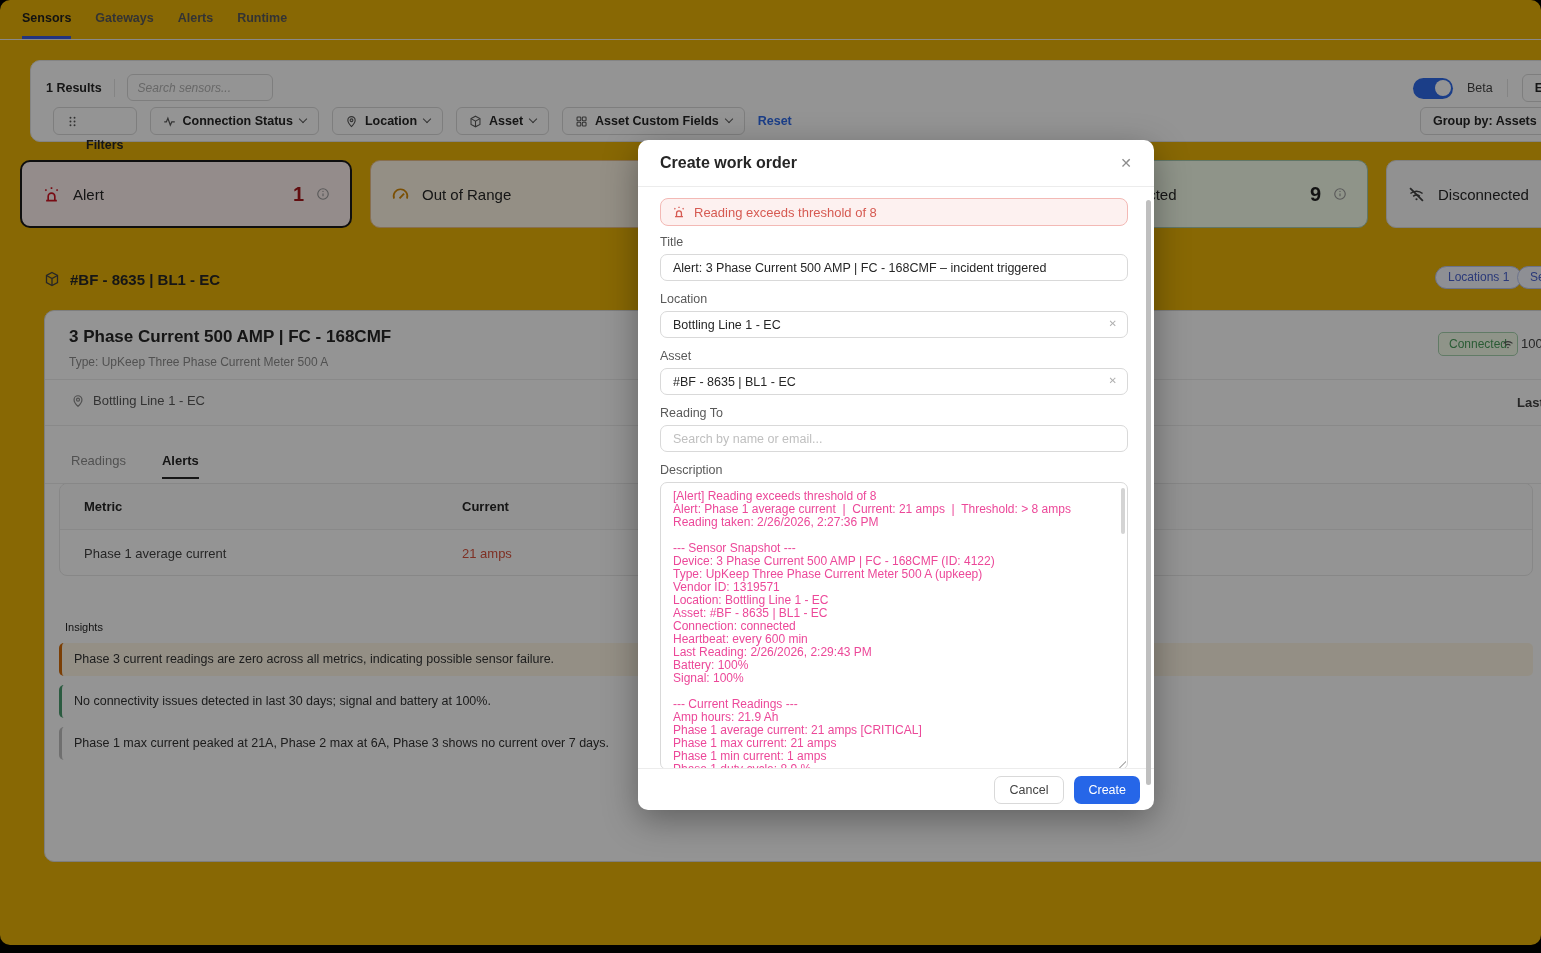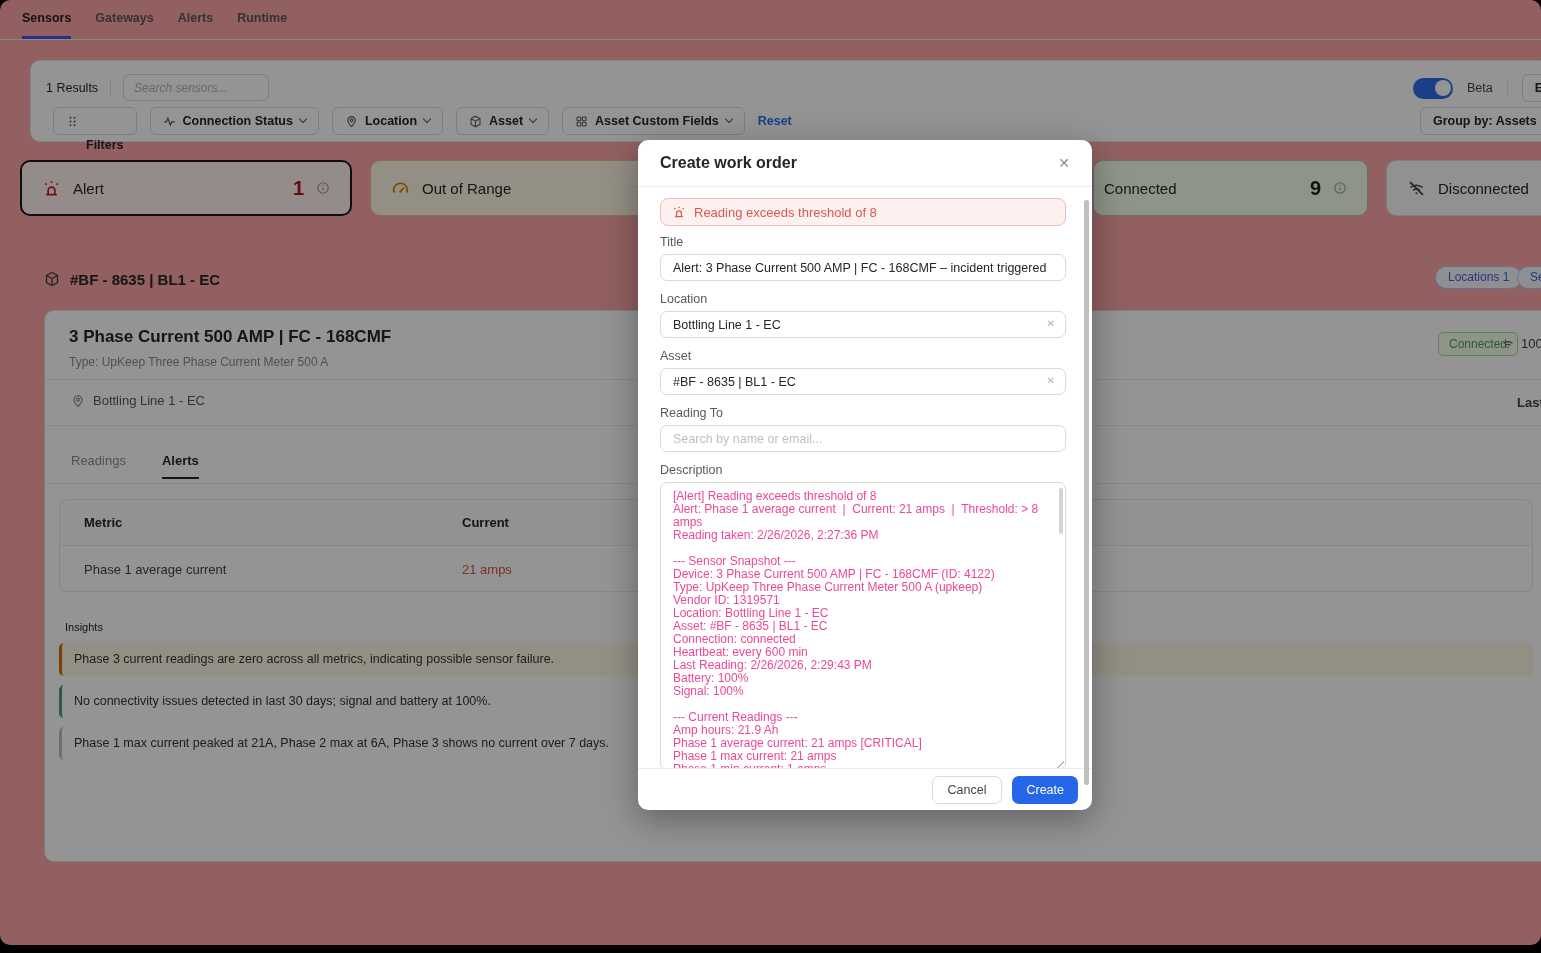--- a/index.html
+++ b/index.html
@@ -1,32 +1,32 @@
 <!DOCTYPE html>
 <html><head>
 <meta charset="utf-8">
 <style>
   * { margin:0; padding:0; box-sizing:border-box; }
   html,body { width:1541px; height:953px; background:#000; overflow:hidden;
     font-family:"Liberation Sans", sans-serif; }
   .app { position:absolute; left:0; top:0; width:1541px; height:945px;
-    background:#fca5a5; border-radius:10px; overflow:hidden; }
+    background:#eab308; border-radius:10px; overflow:hidden; }
 
   
   .nav { position:absolute; left:0; top:0; right:0; height:40px;
     border-bottom:1px solid #ececec; display:flex; gap:24px; padding-left:22px; }
   .nav-tab { font-size:12.5px; font-weight:600; color:#595959; line-height:37px;
     border-bottom:3px solid transparent; cursor:pointer; }
   .nav-tab.active { color:#1f1f1f; border-bottom-color:#3b5bdb; }
 
   
   .toolbar { position:absolute; left:30px; top:60px; width:1520px; height:82px;
     border:1px solid #e4e4e4; border-radius:10px; background:#fff; }
   .trow1 { position:absolute; left:15px; top:13px; display:flex; align-items:center; gap:12px; }
-  .results { font-size:12.5px; font-weight:400; color:#262626; }
+  .results { font-size:12.5px; font-weight:700; color:#262626; }
   .vdiv { width:1px; height:18px; background:#e3e3e3; }
   .search-input { width:146px; height:27px; border:1px solid #d9d9d9; border-radius:6px;
     padding:0 10px; font-size:12px; font-style:italic; color:#595959;
     font-family:"Liberation Sans", sans-serif; }
   .search-input::placeholder { color:#b3b3b3; font-style:italic; }
   .trow1r { position:absolute; left:1382px; top:13px; display:flex; align-items:center; gap:14px; }
   .toggle { width:40px; height:21px; border-radius:11px; background:#2f6bea; position:relative; cursor:pointer; }
   .toggle .knob { position:absolute; right:2.5px; top:2.5px; width:16px; height:16px;
     border-radius:50%; background:#fff; }
   .beta { font-size:12.5px; color:#434343; }
@@ -34,21 +34,21 @@
     border:1px solid #d9d9d9; border-radius:6px; background:#fff; font-size:12.5px;
     color:#262626; white-space:nowrap; cursor:pointer; }
   .trow2 { position:absolute; left:22px; top:46px; display:flex; align-items:center; gap:13px; }
   .caret { width:6px; height:6px; border-right:1.5px solid #595959; border-bottom:1.5px solid #595959;
     transform:rotate(45deg); margin-top:-4px; }
   .reset { font-size:12.5px; font-weight:600; color:#2f6bea; cursor:pointer; }
   .groupby { position:absolute; left:1389px; top:46px; }
 
   
   .cards { position:absolute; left:20px; top:160px; display:flex; gap:18px; }
-  .scard { height:56px; border-radius:10px; display:flex; align-items:center; gap:12px;
+  .scard { height:68px; border-radius:10px; display:flex; align-items:center; gap:12px;
     padding:0 20px; border:1px solid #ddd; background:#fff; cursor:pointer; }
   .scard .lbl { font-size:15px; color:#262626; }
   .scard .cnt { margin-left:auto; font-size:20px; font-weight:700; }
   .scard.alert { width:332px; border:2px solid #1a1a1a; background:#fff1f0; }
   .scard.alert .cnt { color:#a8171a; }
   .scard.oor { width:705px; border-color:#eac089; background:#fff7e6; }
   .scard.conn { width:275px; border-color:#a7cbb2; background:#f6ffed; padding-left:10px; }
   .scard.conn .cnt { color:#1f1f1f; }
   .scard.disc { width:230px; border-color:#dcdcdc; background:#fafafa; border-top-right-radius:0; border-bottom-right-radius:0; }
 
@@ -72,42 +72,42 @@
   .hdiv { position:absolute; left:0; right:0; height:1px; background:#ececec; }
   .loc-row { position:absolute; left:26px; top:82px; display:flex; align-items:center;
     gap:8px; font-size:13px; color:#595959; }
   .last-reading { position:absolute; left:1472px; top:84px; font-size:13px; font-weight:600;
     color:#434343; white-space:nowrap; }
   .sc-tabs { position:absolute; left:26px; top:142px; display:flex; gap:36px; }
   .sc-tab { font-size:13px; color:#8c8c8c; padding-bottom:9px; border-bottom:2px solid transparent; cursor:pointer; }
   .sc-tab.active { color:#262626; font-weight:600; border-bottom-color:#262626; }
   .tabs-line { position:absolute; left:0; right:0; top:172px; height:1px; background:#ececec; }
 
-  .atable { position:absolute; left:14px; top:188px; width:1474px; height:93px;
+  .atable { position:absolute; left:14px; top:172px; width:1474px; height:93px;
     border:1px solid #e8e8e8; border-radius:8px; overflow:hidden; }
   .trow { display:grid; grid-template-columns:402px 400px 1fr; align-items:center; height:46px; }
   .trow.head { border-bottom:1px solid #ececec; background:#fbfbfb; }
   .trow.head > div { font-size:13px; font-weight:700; color:#262626; }
   .tc1 { padding-left:24px; font-size:13px; color:#434343; }
   .tc2 { font-size:13px; }
   .tc2.red { color:#d9543f; }
   .cwo-btn { height:28px; padding:0 13px; border:1px solid #98a7e8; border-radius:6px;
     background:#fff; color:#5a74e0; font-size:12.5px; font-weight:600; cursor:pointer;
     display:inline-flex; align-items:center; width:max-content; }
 
   .insights-title { position:absolute; left:20px; top:310px; font-size:11px; font-weight:400; color:#262626; }
   .insights { position:absolute; left:14px; top:332px; width:1474px; }
   .ins-item { height:33px; line-height:33px; margin-bottom:9px; border-left:3px solid #ccc;
     border-radius:5px; padding-left:12px; font-size:12.5px; color:#333;
     white-space:nowrap; overflow:hidden; }
 
   
   .overlay { position:absolute; left:0; top:0; width:1541px; height:953px;
     background:rgba(0,0,0,0.42); z-index:50; }
-  .modal { position:absolute; left:638px; top:140px; width:454px; height:670px;
+  .modal { position:absolute; left:638px; top:140px; width:516px; height:670px;
     background:#fff; border-radius:10px; z-index:60;
     box-shadow:0 10px 34px rgba(0,0,0,0.35); }
   .m-head { position:absolute; left:0; top:0; right:0; height:47px;
     border-bottom:1px solid #ececec; display:flex; align-items:center; padding:0 22px; }
   .m-title { font-size:16px; font-weight:700; color:#262626; }
   .m-close { margin-left:auto; font-size:14px; color:#8c8c8c; cursor:pointer; }
   .m-body { position:absolute; left:0; top:47px; right:0; bottom:42px;
     padding:11px 26px 0 22px; overflow:hidden; }
   .m-scrollbar { position:absolute; right:3px; top:60px; width:5px; height:585px;
     background:#bfbfbf; border-radius:3px; z-index:5; }

